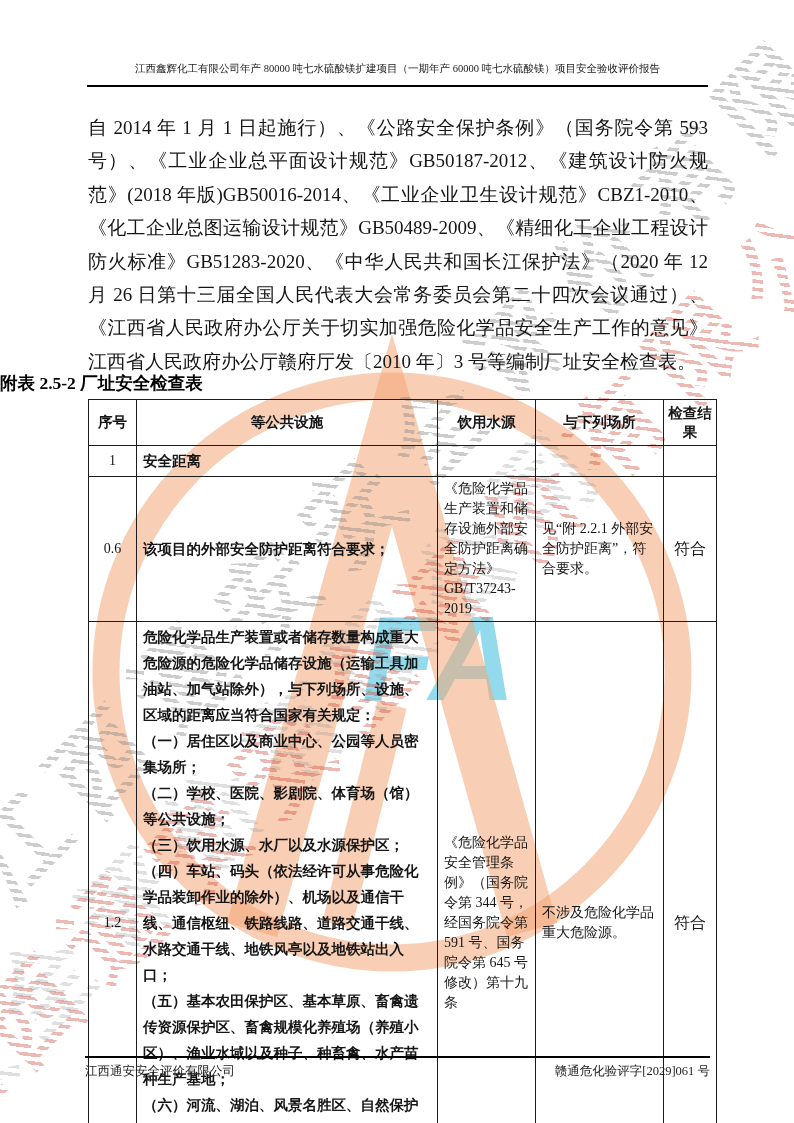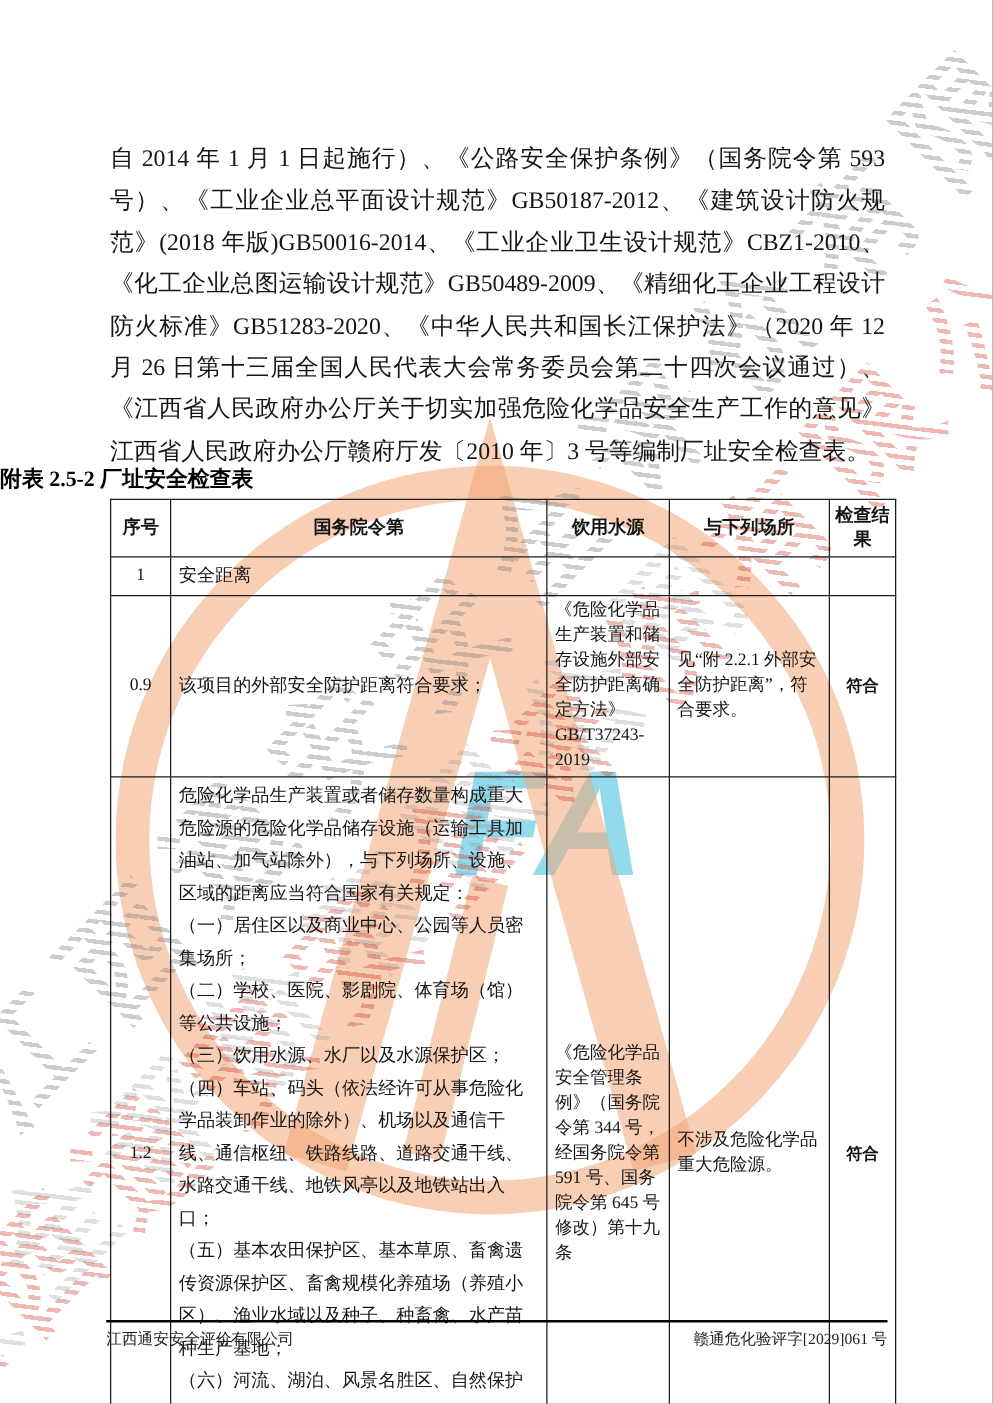--- a/index.html
+++ b/index.html
@@ -53,24 +53,24 @@
     position:absolute; top:399px; left:88px;
     border-collapse:collapse; table-layout:fixed; width:628px;
     background:transparent;
   }
   .checklist th, .checklist td {
     border:1.5px solid #1c1c1c; background:transparent;
     padding:2px 6px; color:#151515; overflow:hidden;
   }
   .checklist th { font-size:14.5px; font-weight:bold; text-align:center; line-height:19px; padding:2px 2px; }
   .c-no     { text-align:center; font-size:14px; }
-  .c-content{ text-align:left; font-size:14.5px; line-height:26px; white-space:pre-line; padding:3px 8px; }
+  .c-content{ text-align:left; font-size:14.5px; line-height:26px; white-space:pre-line; padding:3px 8px;font-weight:bold; }
   .c-basis  { text-align:left; font-size:14px; line-height:20px; padding:2px 3px; }
   .c-actual { font-size:14px; line-height:20px; padding:2px 4px; }
-  .c-result { text-align:center; font-size:13px;font-weight:bold; }
+  .c-result { text-align:center; font-size:16px; }
   tr.row-big .c-content { vertical-align:top; }
 
   .page-number {
     position:absolute; top:1034px; left:0; width:100%;
     text-align:center; font-size:12px; color:#222;
   }
   .footer-rule {
     position:absolute; top:1056px; left:85px; width:625px;
     border-top:2px solid #000; height:0;
   }
@@ -94,52 +94,53 @@
         <path d="M 337 925 L 392 705" stroke-width="30"></path>
       </g>
     </svg>
     <div class="wm-line wm-gray1">江西通安安全评价有限公司</div>
     <div class="wm-line wm-red">江西通安安全评价有限公司</div>
     <div class="wm-line wm-gray2">江西通安安全评价有限公司</div>
   </div>
 
   <div class="content">
 
+    <div class="doc-header">江西鑫辉化工有限公司年产 80000 吨七水硫酸镁扩建项目（一期年产 60000 吨七水硫酸镁）项目安全验收评价报告</div>
 
     <p class="body-text">自 2014 年 1 月 1 日起施行）、《公路安全保护条例》（国务院令第 593 号）、《工业企业总平面设计规范》GB50187-2012、《建筑设计防火规范》(2018 年版)GB50016-2014、《工业企业卫生设计规范》CBZ1-2010、《化工企业总图运输设计规范》GB50489-2009、《精细化工企业工程设计防火标准》GB51283-2020、《中华人民共和国长江保护法》（2020 年 12 月 26 日第十三届全国人民代表大会常务委员会第二十四次会议通过）、《江西省人民政府办公厅关于切实加强危险化学品安全生产工作的意见》江西省人民政府办公厅赣府厅发〔2010 年〕3 号等编制厂址安全检查表。</p>
 
     <div class="table-title">附表 2.5-2 厂址安全检查表</div>
 
     <table class="checklist">
       <colgroup>
         <col style="width:48px">
           <col style="width:301px">
           <col style="width:98px">
           <col style="width:128px">
           <col style="width:53px">
       </colgroup>
       <thead>
         <tr style="height:46px">
           <th>序号</th>
-          <th>国务院令第</th>
+          <th>等公共设施</th>
           <th>饮用水源</th>
           <th>与下列场所</th>
           <th>检查结果</th>
         </tr>
       </thead>
       <tbody>
         <tr style="height:28px">
           <td class="c-no">1</td>
           <td class="c-content">安全距离</td>
           <td class="c-basis"></td>
           <td class="c-actual"></td>
           <td class="c-result"></td>
         </tr>
         <tr style="height:102px">
-          <td class="c-no">0.9</td>
+          <td class="c-no">0.6</td>
           <td class="c-content">该项目的外部安全防护距离符合要求；</td>
           <td class="c-basis">《危险化学品生产装置和储存设施外部安全防护距离确定方法》GB/T37243-2019</td>
           <td class="c-actual">见“附 2.2.1 外部安全防护距离”，符合要求。</td>
           <td class="c-result">符合</td>
         </tr>
         <tr class="row-big" style="height:452px">
           <td class="c-no">1.2</td>
           <td class="c-content">危险化学品生产装置或者储存数量构成重大危险源的危险化学品储存设施（运输工具加油站、加气站除外），与下列场所、设施、区域的距离应当符合国家有关规定：
 （一）居住区以及商业中心、公园等人员密集场所；
 （二）学校、医院、影剧院、体育场（馆）等公共设施；

